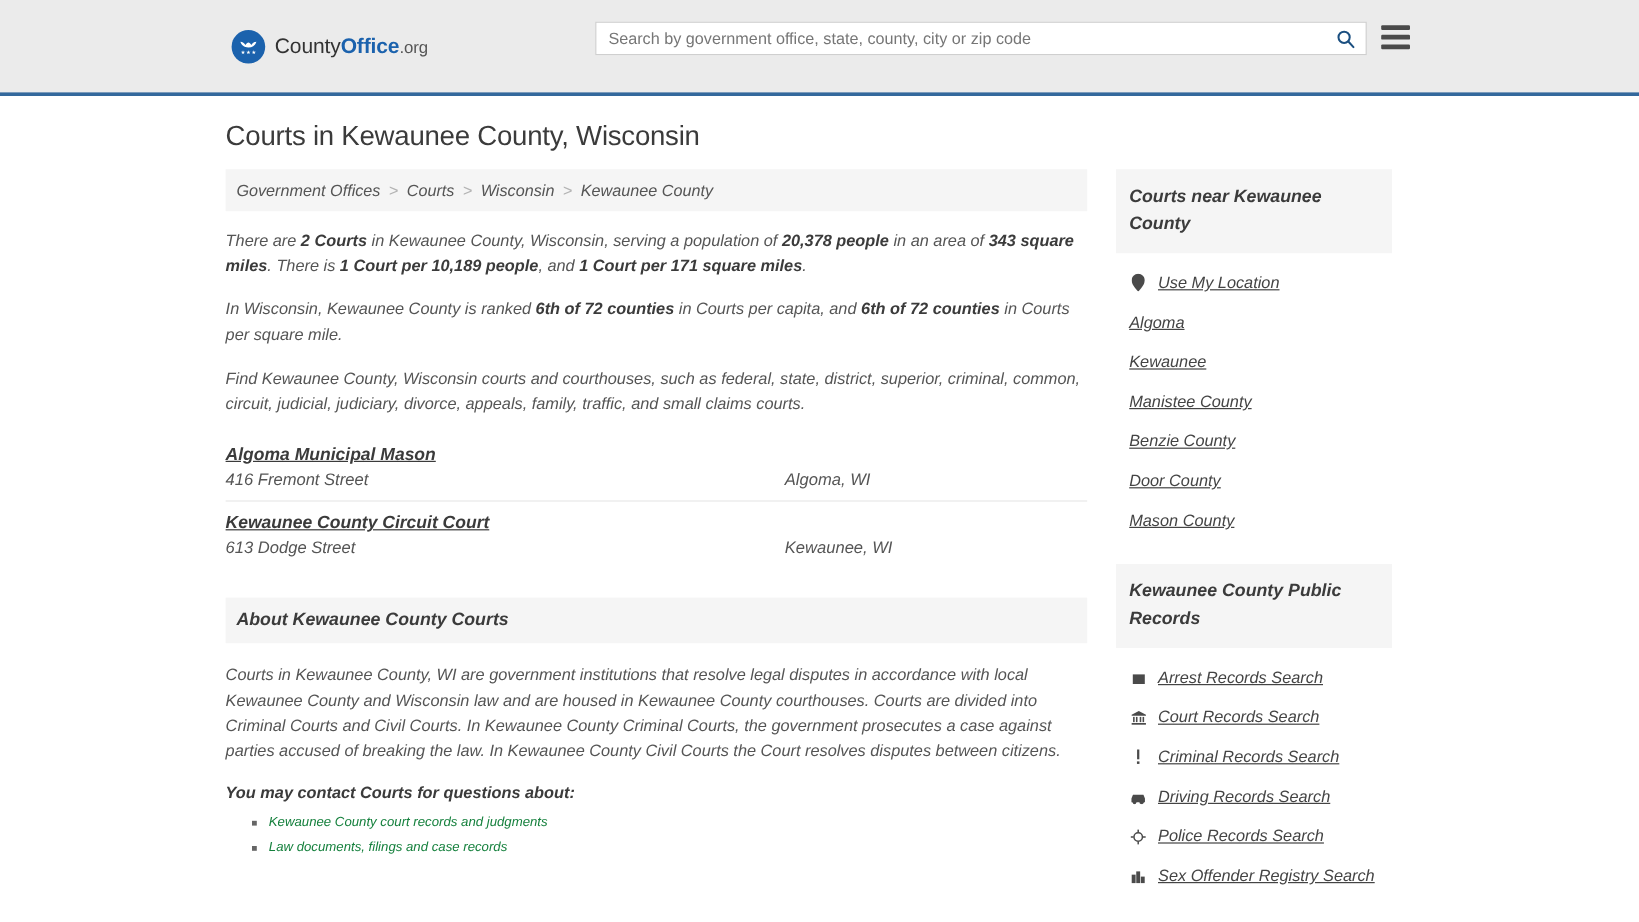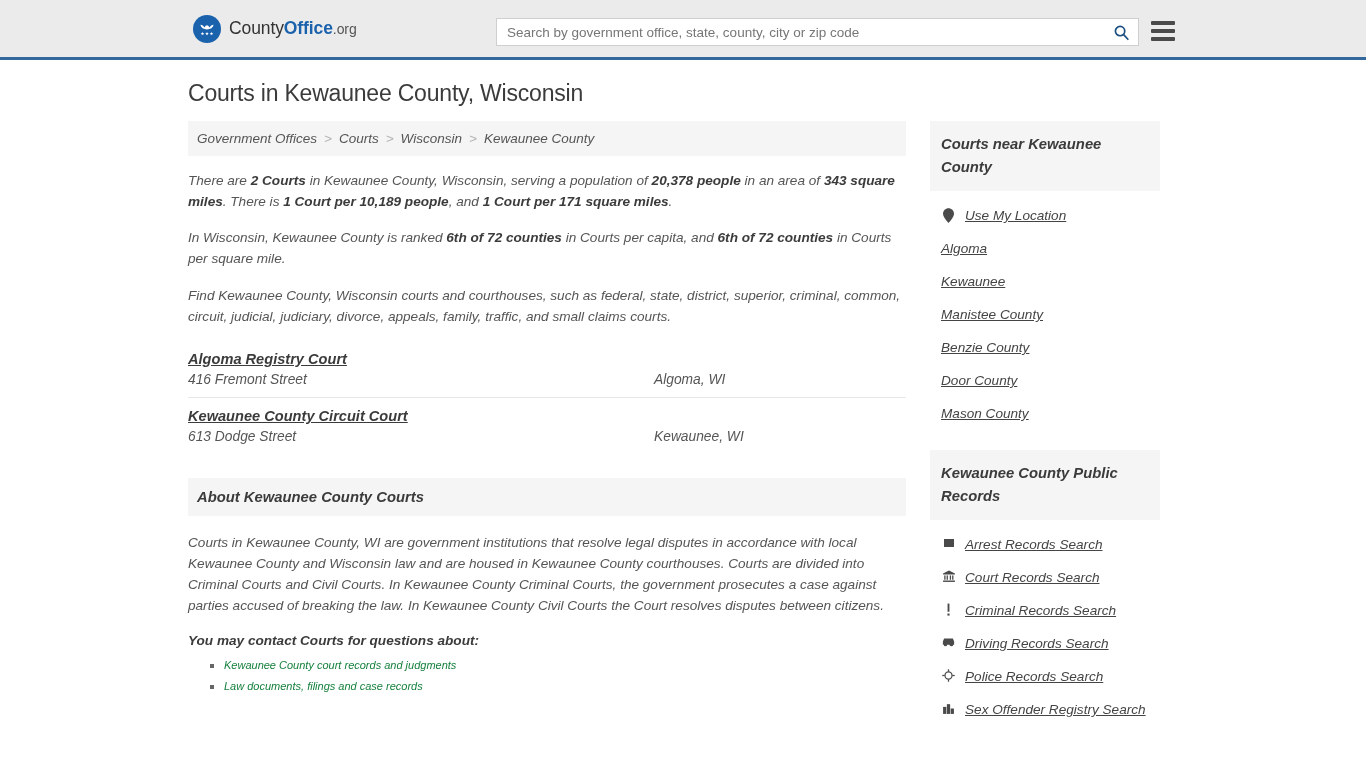--- a/index.html
+++ b/index.html
@@ -6,21 +6,21 @@
   html, body {
     margin: 0; padding: 0;
     width: 1366px; height: 768px;
     overflow: hidden;
     background: #ffffff;
     font-family: "Liberation Sans", sans-serif;
   }
 
   
   .site-header {
-    height: 60px;
+    height: 80px;
     background: #ebebeb;
     border-bottom: 3px solid #33689c;
     display: flex;
     align-items: center;
     position: relative;
   }
   .logo-wrap {
     display: flex;
     align-items: center;
     margin-left: 193px;
@@ -223,21 +223,21 @@
     background: #f5f5f5;
     padding: 12px 11px;
     font-size: 14.8px;
     font-weight: bold;
     color: #3b3b3b;
     line-height: 23px;
   }
   .side-links { padding: 8px 0 2px 11px; }
   .side-link-row {
     display: flex;
-    align-items: flex-start;
+    align-items: flex-end;
     gap: 9px;
     padding: 9px 0;
   }
   .side-link {
     font-size: 13.6px;
     color: #444444;
     text-decoration: underline;
     cursor: pointer;
   }
   .side-icon {
@@ -307,21 +307,21 @@
           <p><span>There are </span><b>2 Courts</b><span> in Kewaunee County, Wisconsin, serving a population of </span><b>20,378 people</b><span> in an area of </span><b>343 square miles</b><span>. There is </span><b>1 Court per 10,189 people</b><span>, and </span><b>1 Court per 171 square miles</b><span>.</span></p>
 
           <p><span>In Wisconsin, Kewaunee County is ranked </span><b>6th of 72 counties</b><span> in Courts per capita, and </span><b>6th of 72 counties</b><span> in Courts per square mile.</span></p>
         </div>
 
 
         <p class="body-text">Find Kewaunee County, Wisconsin courts and courthouses, such as federal, state, district, superior, criminal, common, circuit, judicial, judiciary, divorce, appeals, family, traffic, and small claims courts.</p>
 
         <div class="court-list">
           <div class="court-row">
-            <a class="court-name" href="#">Algoma Registry Court</a>
+            <a class="court-name" href="#">Algoma Municipal Mason</a>
             <div class="court-meta">
               <span class="court-addr">416 Fremont Street</span>
               <span class="court-city">Algoma, WI</span>
             </div>
           </div>
           <div class="court-row">
             <a class="court-name" href="#">Kewaunee County Circuit Court</a>
             <div class="court-meta">
               <span class="court-addr">613 Dodge Street</span>
               <span class="court-city">Kewaunee, WI</span>

